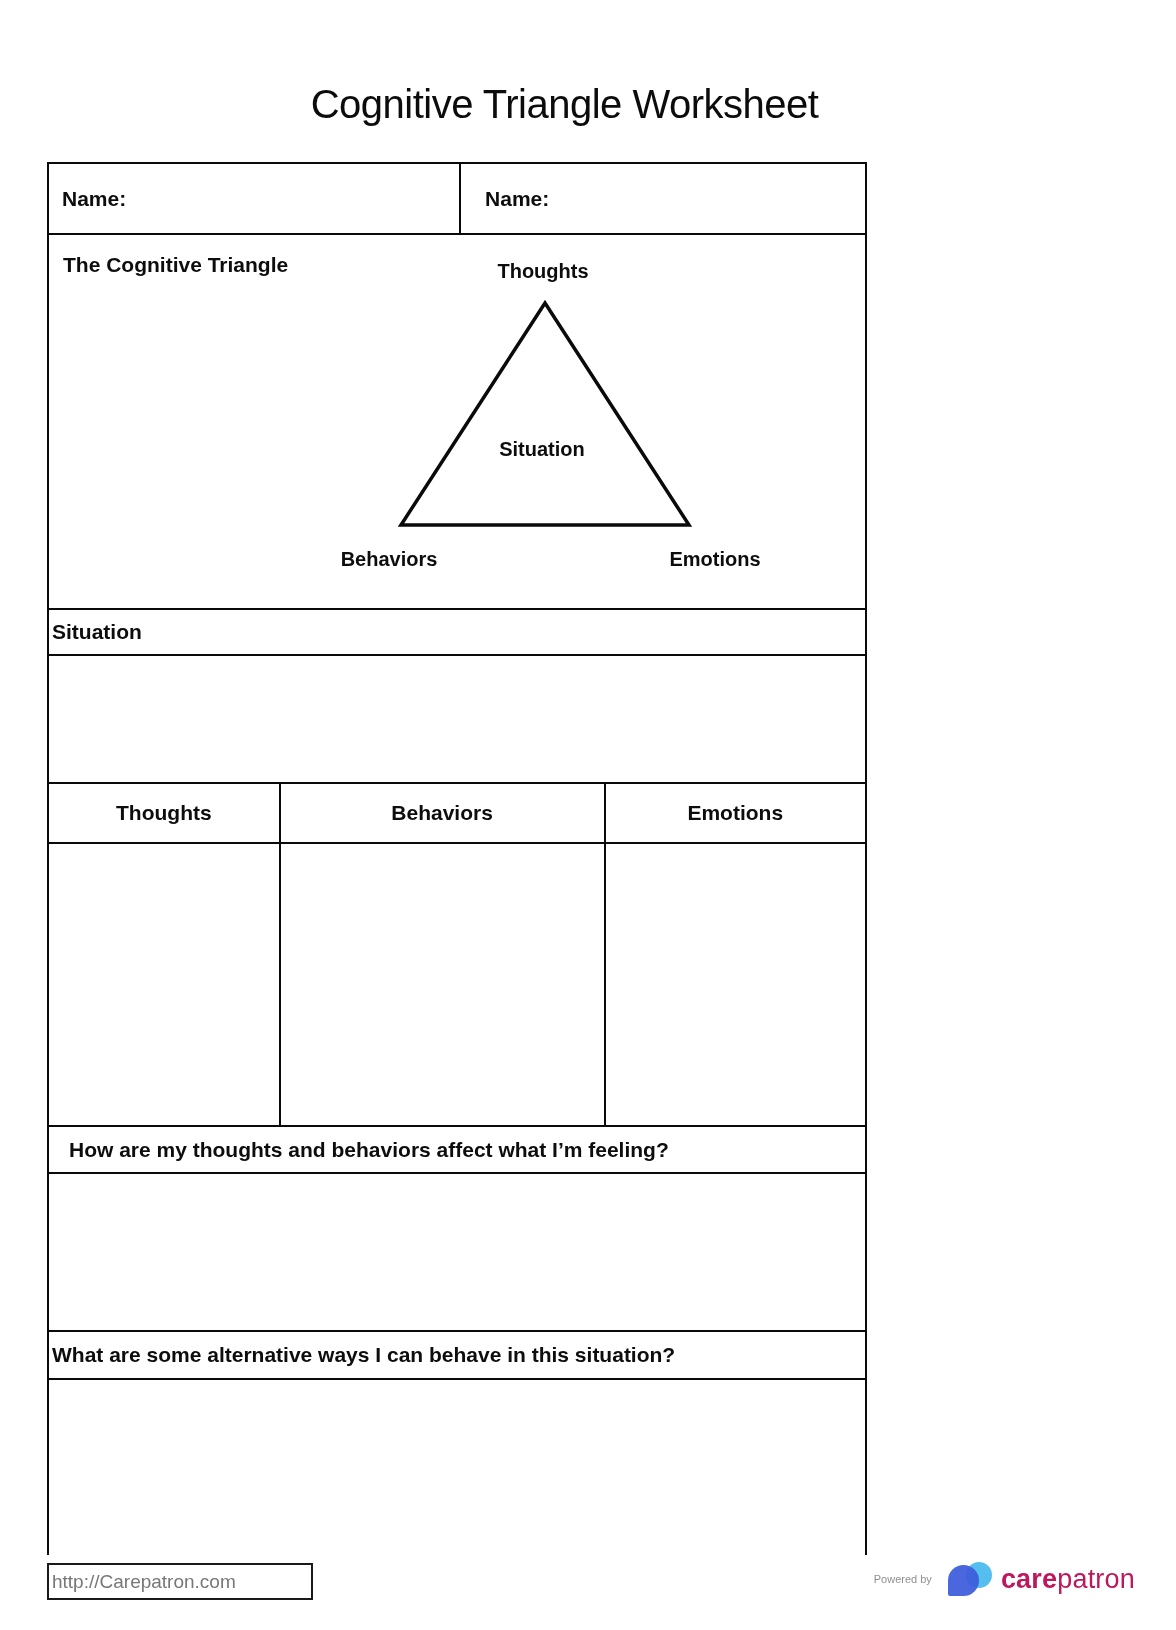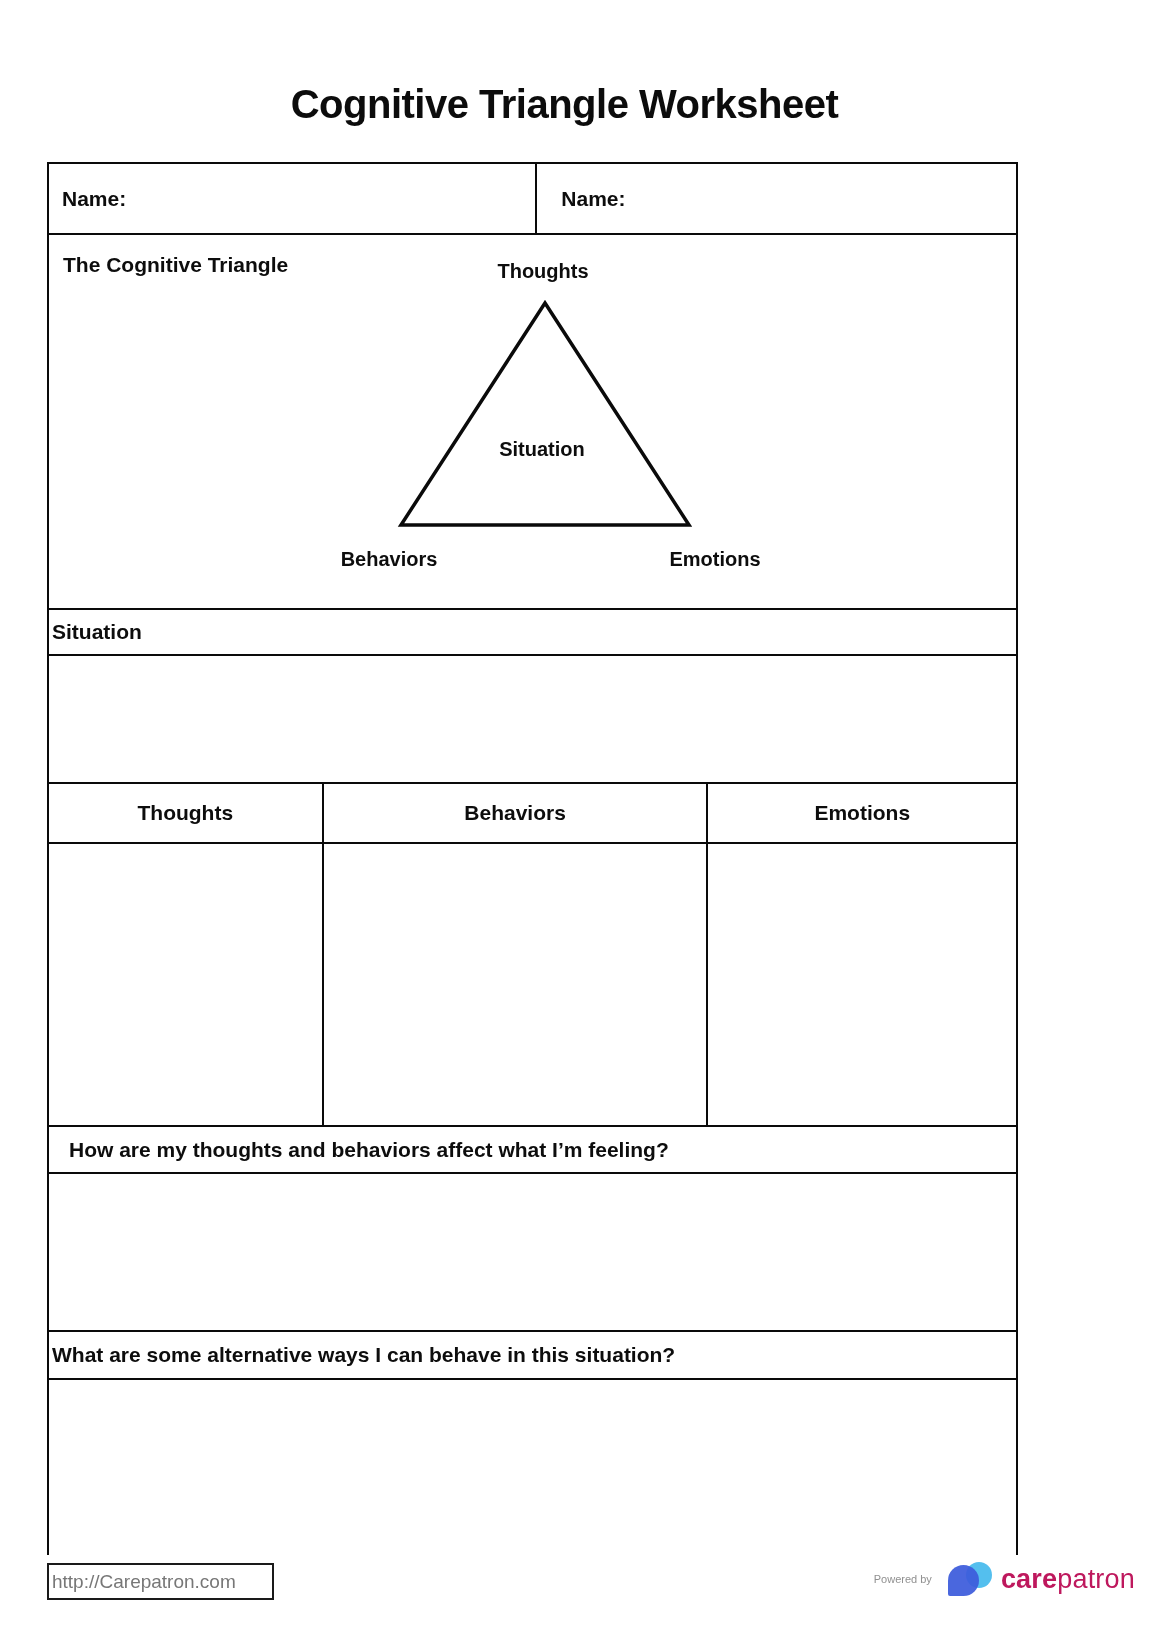--- a/index.html
+++ b/index.html
@@ -8,26 +8,26 @@
     width: 1176px; height: 1630px;
     position: relative;
     font-family: "Liberation Sans", "DejaVu Sans", sans-serif;
     color: #0d0d0d;
     overflow: hidden;
   }
 
   .page-title {
     position: absolute; left: 47px; top: 82px; width: 1035px;
     text-align: center;
-    font-size: 40px; font-weight: 700; letter-spacing: -0.5px;
+    font-size: 40px; font-weight: 400; letter-spacing: -0.5px;
     color: #0c0c0c;
   }
 
   .doc {
-    position: absolute; left: 47px; top: 162px; width: 971px; height: 1393px;
+    position: absolute; left: 47px; top: 162px; width: 820px; height: 1393px;
     border: 2px solid #0a0a0a;
     background: #ffffff;
   }
   .row { border-bottom: 2px solid #0a0a0a; position: relative; }
   .row:last-child { border-bottom: none; }
 
   
   .id-row { height: 71px; display: flex; }
   .id-cell { display: flex; align-items: center; font-size: 21px; font-weight: 700; }
   .name-cell { width: 50.5%; border-right: 2px solid #0a0a0a; padding-left: 13px; }
@@ -65,21 +65,21 @@
   .col-2 { width: 39.8%; border-right: 2px solid #0a0a0a; }
   .col-3 { width: 31.8%; }
   .cols-header .col-cell {
     display: flex; align-items: center; justify-content: center;
     font-size: 21px; font-weight: 700;
   }
 
   
   .footer-link-box {
     position: absolute; left: 47px; top: 1563px;
-    width: 227px; height: 37px;
+    width: 266px; height: 37px;
     border: 2px solid #1a1a1a;
     display: flex; align-items: center; padding-left: 3px;
     font-size: 19px; color: #777777;
     white-space: nowrap;
   }
   .powered-group {
     position: absolute; top: 1560px; right: 41px;
     display: flex; align-items: center;
   }
   .powered-by { font-size: 11px; color: #909090; margin-right: 16px; }

